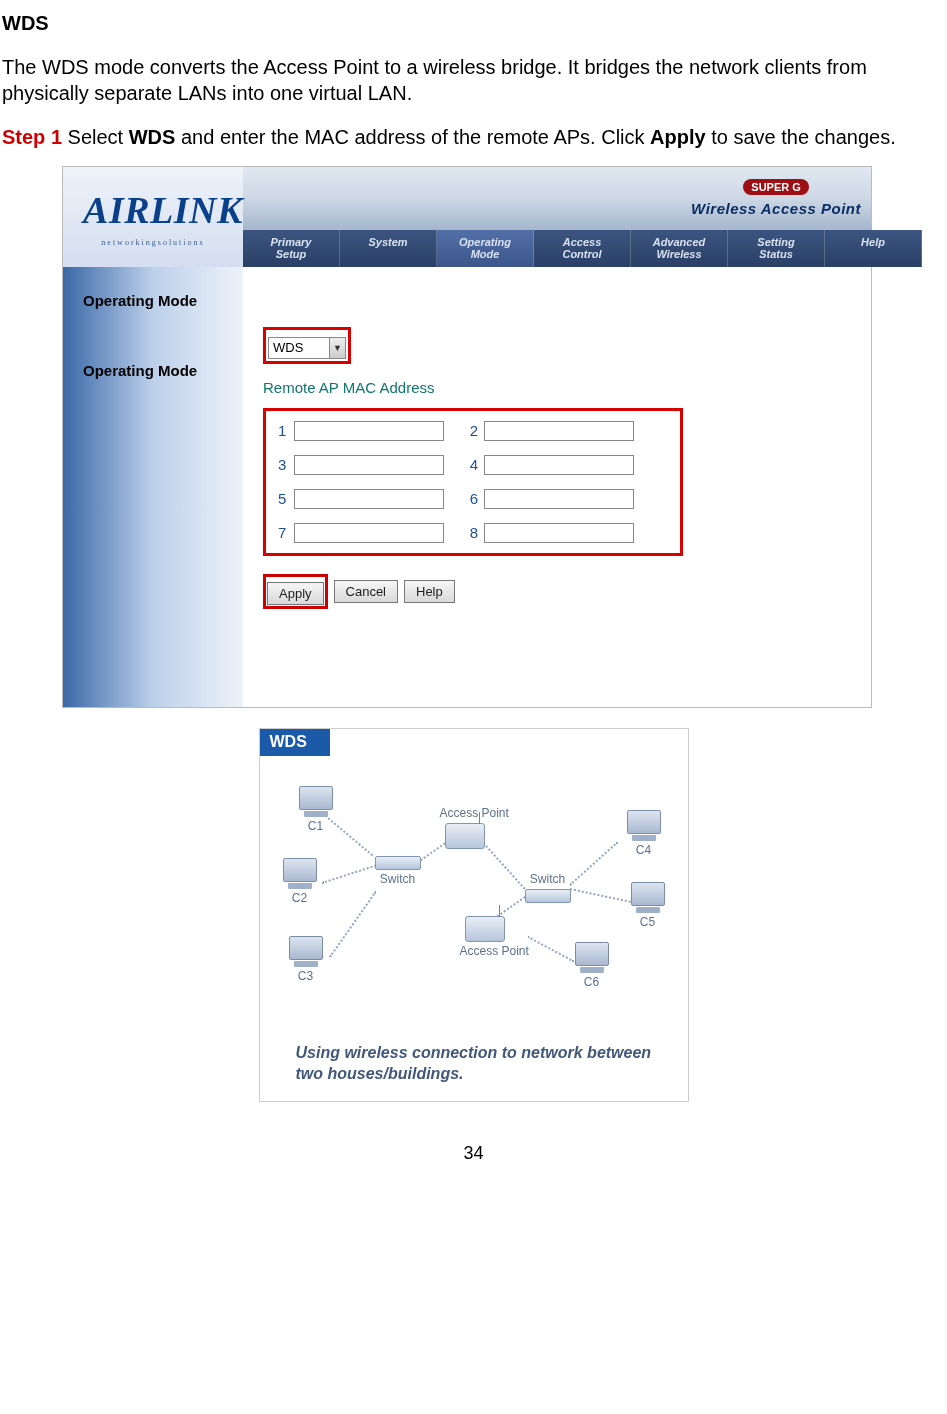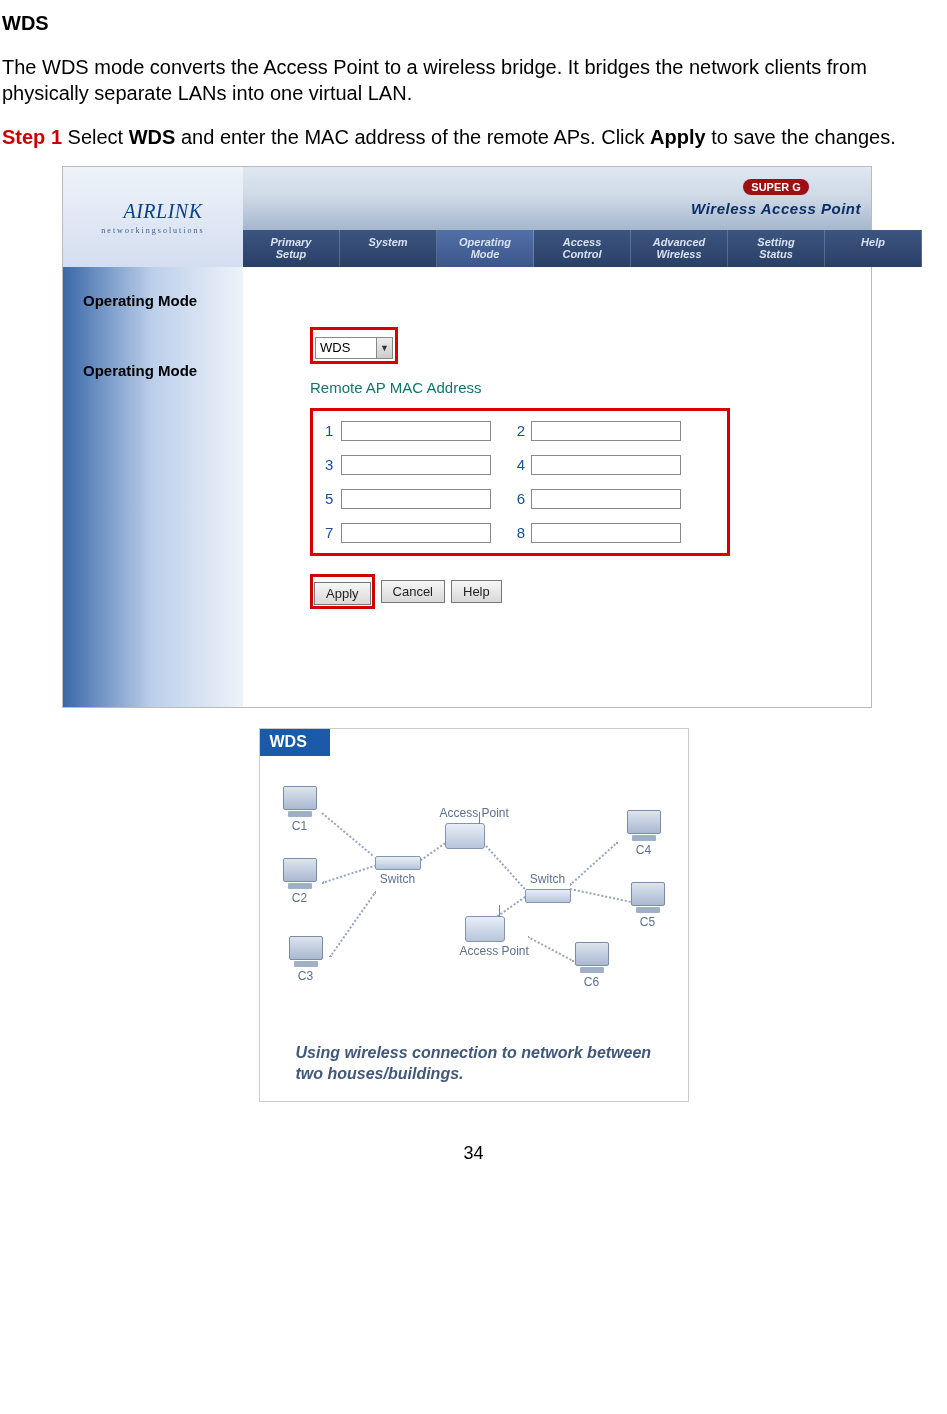--- a/index.html
+++ b/index.html
@@ -37,22 +37,22 @@
     height: 100px;
     display: flex;
     flex-direction: column;
     align-items: center;
     justify-content: center;
     font-family: Georgia, serif;
     color: #0a3f8a;
     background: linear-gradient(to bottom,#eef3f9 0%, #d4def0 100%);
   }
   .logo-arc {
-    font-size: 20px;
-    font-weight: normal;
+    font-size: 38px;
+    font-weight: bold;
     font-style: italic;
     letter-spacing: 0.5px;
     margin-left: 20px;
   }
   .logo-sub {
     font-size: 8px;
     letter-spacing: 2px;
     color: #3c5e90;
     margin-top: 2px;
   }
@@ -97,21 +97,20 @@
     border-right: 1px solid rgba(255,255,255,0.2);
     background: linear-gradient(to bottom,#3c5580 0%, #2a3f66 100%);
     line-height: 1.15;
   }
   .tab.active {
     background: linear-gradient(to bottom,#5270a8 0%, #3c568a 100%);
   }
   .ss1-body {
     display: flex;
     min-height: 440px;
-    gap: 47px;
   }
   .sidebar {
     width: 180px;
     background: linear-gradient(to right, #3a68a8 0%, #bcd0ea 50%, #eef3fa 100%);
   }
   .content {
     flex: 1;
     padding: 22px 20px 20px 20px;
     font-family: Arial, sans-serif;
   }
@@ -359,21 +358,21 @@
       <div class="line" style="left:52px; top:46px; width:66px; transform:rotate(40deg);"></div>
       <div class="line" style="left:52px; top:116px; width:60px; transform:rotate(-18deg);"></div>
       <div class="line" style="left:60px; top:190px; width:80px; transform:rotate(-55deg);"></div>
       <div class="line" style="left:144px; top:98px; width:50px; transform:rotate(-35deg);"></div>
       <div class="line" style="left:208px; top:70px; width:70px; transform:rotate(48deg);"></div>
       <div class="line" style="left:215px; top:158px; width:52px; transform:rotate(-35deg);"></div>
       <div class="line" style="left:300px; top:118px; width:64px; transform:rotate(-42deg);"></div>
       <div class="line" style="left:300px; top:122px; width:62px; transform:rotate(12deg);"></div>
       <div class="line" style="left:258px; top:170px; width:52px; transform:rotate(28deg);"></div>
 
-      <div class="node pc" style="left:8px; top:20px;">
+      <div class="node pc" style="left:24px; top:20px;">
         <div class="screen"></div>
           <div class="base"></div>
         <div class="node-label">C1</div>
       </div>
       <div class="node pc" style="left:8px; top:92px;">
         <div class="screen"></div>
           <div class="base"></div>
         <div class="node-label">C2</div>
       </div>
       <div class="node pc" style="left:14px; top:170px;">

